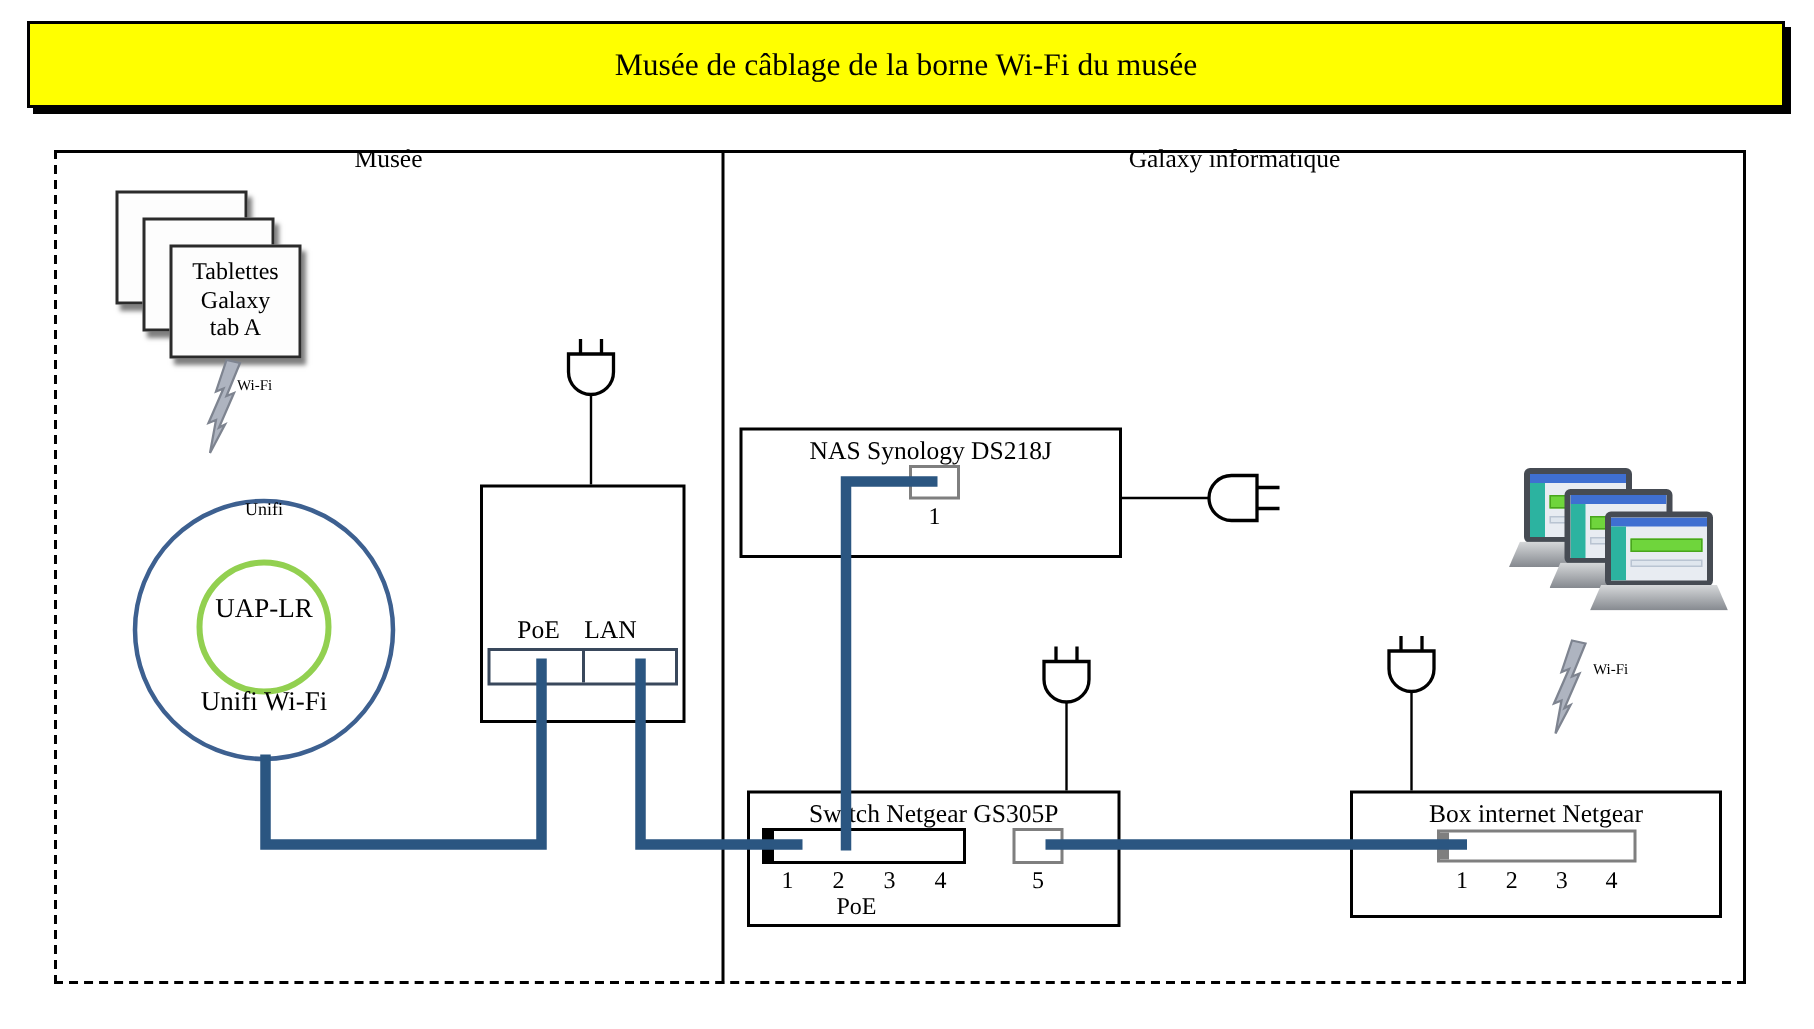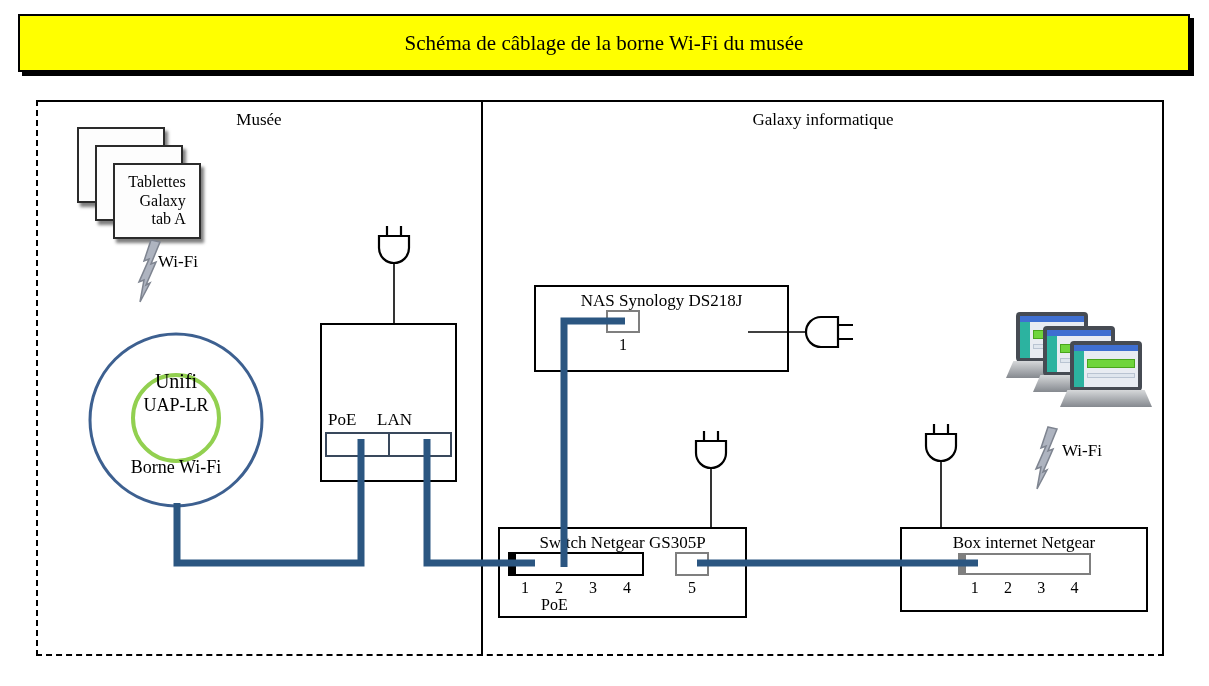--- a/index.html
+++ b/index.html
@@ -12,40 +12,40 @@
   .banner{left:18px;top:14px;width:1172px;height:58px;background:#FFFF00;
           border:2px solid #000;box-shadow:4px 4px 0 #000;z-index:1;
           display:flex;align-items:center;justify-content:center;}
   .banner-title{font-size:21px;}
 
   
   .frame{left:36px;top:100px;width:1128px;height:556px;z-index:1;
          border-top:2px solid #000;border-right:2px solid #000;
          border-left:2px dashed #000;border-bottom:2px dashed #000;}
   .divider{left:481px;top:100px;height:556px;width:2px;background:#000;z-index:1;}
-  .section-label{top:110px;width:200px;text-align:center;font-size:17px;z-index:1;}
+  .section-label{top:96px;width:200px;text-align:center;font-size:17px;z-index:1;}
   .label-musee{left:159px;}
   .label-salle{left:723px;}
 
   
   .tablet{width:88px;height:76px;background:#fdfdfd;border:2px solid #2b2b2b;
           box-shadow:3px 4px 3px rgba(0,0,0,.5);z-index:1;}
   .tablet-label{width:100%;height:100%;display:flex;align-items:center;justify-content:center;
-          text-align:right;font-size:16px;line-height:1.18;white-space:pre-line;}
-
-  .wifi-label{font-size:17px;z-index:3;}
+          text-align:center;font-size:16px;line-height:1.18;white-space:pre-line;}
+
+  .wifi-label{font-size:10px;z-index:3;}
 
   
   .device-box{border:2px solid #000;background:#fff;z-index:1;}
   .device-title{width:100%;text-align:center;font-size:17px;}
   .port-cell{border:2px solid #000;background:#fff;}
   .gray-border{border-color:#7f7f7f;}
   .num-row{display:flex;font-size:16px;text-align:center;z-index:1;}
   .num-row span{flex:1;}
-  .small-label{font-size:17px;text-align:left;z-index:1;}
+  .small-label{font-size:17px;text-align:center;z-index:1;}
 
   
   .inj-strip{left:325px;top:432px;width:127px;height:25px;border:2px solid #39485c;
              display:flex;z-index:1;background:#fff;}
   .inj-strip .cell{flex:1;}
   .inj-strip .cell + .cell{border-left:2px solid #39485c;}
 
   
   .sw-strip{left:508px;top:552px;width:136px;height:24px;border:2px solid #000;
             display:flex;z-index:1;background:#fff;}
@@ -68,52 +68,52 @@
   .lap-base{position:absolute;left:0;bottom:0;width:92px;height:17px;
             background:linear-gradient(#d6d8da,#85898f);
             clip-path:polygon(8% 0,92% 0,100% 100%,0 100%);}
 
   svg.linework{position:absolute;left:0;top:0;z-index:2;pointer-events:none;}
 </style>
 </head>
 <body>
 
 <div class="abs banner">
-  <span class="banner-title">Schéma de câblage de la borne Wi-Fi du musée</span>
+  <span class="banner-title">Musée de câblage de la borne Wi-Fi du musée</span>
 </div>
 
 <div class="abs frame"></div>
 <div class="abs divider"></div>
 <div class="abs section-label label-musee">Musée</div>
 <div class="abs section-label label-salle">Galaxy informatique</div>
 
 <div>
   <div class="abs tablet" style="left:77px;top:127px;"></div>
   <div class="abs tablet" style="left:95px;top:145px;"></div>
   <div class="abs tablet" style="left:113px;top:163px;">
     <div class="tablet-label">Tablettes
 Galaxy
 tab A</div>
   </div>
 </div>
 <div class="abs wifi-label" style="left:158px;top:252px;">Wi-Fi</div>
 
-<div class="abs circle-label" style="top:370px;font-size:20px;">Unifi</div>
+<div class="abs circle-label" style="top:332px;font-size:12px;">Unifi</div>
 <div class="abs circle-label" style="top:395px;font-size:18px;">UAP-LR</div>
-<div class="abs circle-label" style="top:457px;font-size:18px;">Borne Wi-Fi</div>
+<div class="abs circle-label" style="top:457px;font-size:18px;">Unifi Wi-Fi</div>
 
 <div class="abs device-box" style="left:320px;top:323px;width:137px;height:159px;"></div>
 <div class="abs small-label" style="left:328px;top:410px;width:62px;">PoE</div>
 <div class="abs small-label" style="left:377px;top:410px;width:60px;">LAN</div>
 <div class="abs inj-strip">
   <div class="cell"></div>
   <div class="cell"></div>
 </div>
 
-<div class="abs device-box" style="left:493px;top:285px;width:255px;height:87px;margin-left:41px;">
+<div class="abs device-box" style="left:493px;top:285px;width:255px;height:87px;">
   <div class="device-title" style="margin-top:4px;">NAS Synology DS218J</div>
 </div>
 <div class="abs port-cell gray-border" style="left:606px;top:310px;width:34px;height:23px;z-index:1;"></div>
 <div class="abs num-row" style="left:606px;top:336px;width:34px;">
   <span>1</span>
 </div>
 
 <div class="abs device-box" style="left:498px;top:527px;width:249px;height:91px;">
   <div class="device-title" style="margin-top:4px;">Switch Netgear GS305P</div>
 </div>

